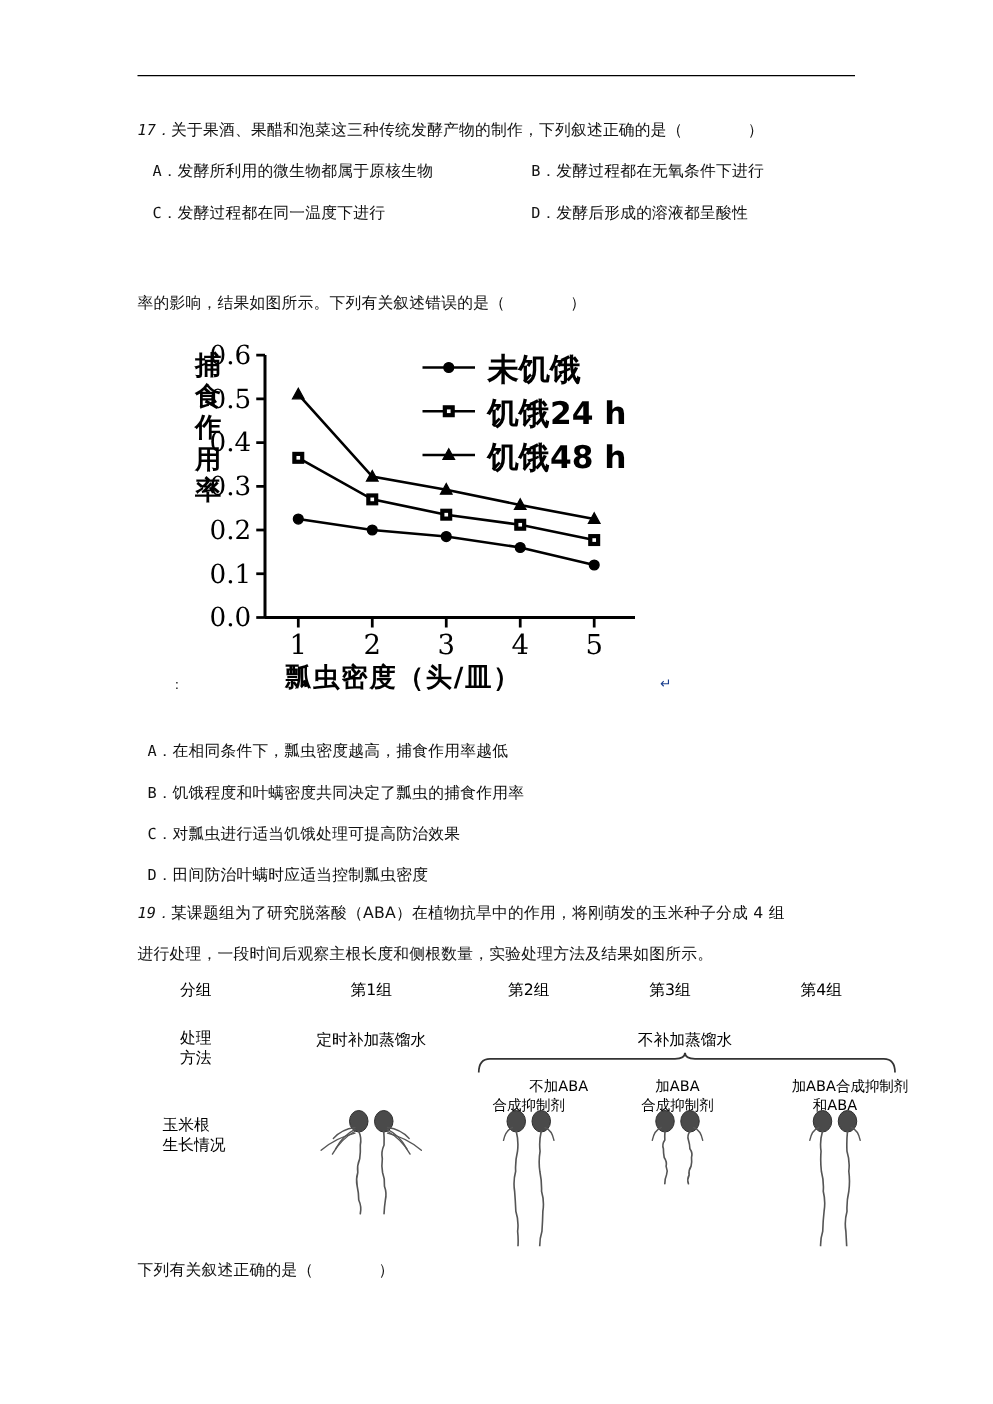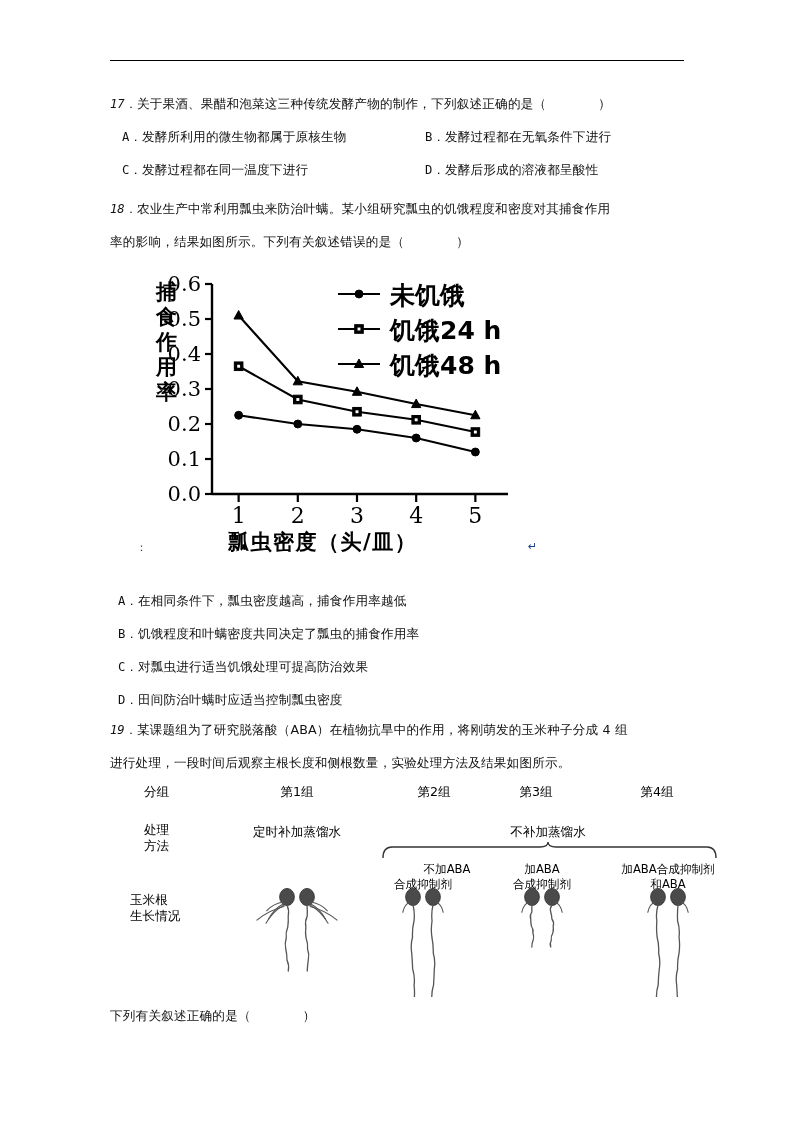--- a/index.html
+++ b/index.html
@@ -157,23 +157,20 @@
   <div class="qline" style="left:425px; top:128px;">
     <span class="opt-letter">B．</span><span>发酵过程都在无氧条件下进行</span>
   </div>
   <div class="qline" style="left:122px; top:161px;">
     <span class="opt-letter">C．</span><span>发酵过程都在同一温度下进行</span>
   </div>
   <div class="qline" style="left:425px; top:161px;">
     <span class="opt-letter">D．</span><span>发酵后形成的溶液都呈酸性</span>
   </div>
 
-  <div class="qline" style="left:110px; top:200px;">
-    <span class="qnum">18．</span><span>农业生产中常利用瓢虫来防治叶螨。某小组研究瓢虫的饥饿程度和密度对其捕食作用</span>
-  </div>
   <div class="qline" style="left:110px; top:233px;">
     <span>率的影响，结果如图所示。下列有关叙述错误的是（</span><span class="blankparen" style="display:inline-block;width:52px;"></span><span>）</span>
   </div>
 
   <div id="chart-block">
     <div class="axis-label-y">捕食作用率</div>
     <div class="axis-label-x">瓢虫密度（头/皿）</div>
     <div class="stray-mark">：</div>
     <div class="pilcrow">↵</div>
     <svg id="chart-svg" width="400" height="260" viewBox="0 0 400 260">
@@ -273,36 +270,36 @@
 
   <div id="exp-block">
 
     <div class="exp-rowlabel" style="left:14px; top:2px;">分组</div>
     <div class="exp-rowlabel" style="left:14px; top:40px;">处理</div>
     <div class="exp-rowlabel" style="left:14px; top:56px;">方法</div>
     <div class="exp-rowlabel" style="left:0px; top:110px;text-align:right;">玉米根</div>
     <div class="exp-rowlabel" style="left:0px; top:126px;">生长情况</div>
 
     <div class="exp-cell centered" style="left:167px; top:2px;">第1组</div>
-    <div class="exp-cell centered" style="left:304px; top:2px;">第2组</div>
+    <div class="exp-cell centered" style="left:293px; top:2px;">第2组</div>
     <div class="exp-cell centered" style="left:406px; top:2px;">第3组</div>
     <div class="exp-cell centered" style="left:527px; top:2px;">第4组</div>
 
     <div class="exp-cell centered" style="left:167px; top:42px;">定时补加蒸馏水</div>
     <div class="exp-cell centered" style="left:418px; top:42px;">不补加蒸馏水</div>
 
     <svg style="position:absolute; left:250px; top:60px;" width="340" height="18" viewBox="0 0 340 18">
       <path d="M3,16 Q3,5 12,5 L160,5 Q168,5 168,0 Q168,5 176,5 L327,5 Q336,5 336,16" fill="none" stroke="#333" stroke-width="1.4"></path>
     </svg>
 
     <div class="exp-sub centered" style="left:293px; top:80px;margin-left:24px;">不加ABA</div>
     <div class="exp-sub centered" style="left:293px; top:95px;">合成抑制剂</div>
     <div class="exp-sub centered" style="left:412px; top:80px;">加ABA</div>
     <div class="exp-sub centered" style="left:412px; top:95px;">合成抑制剂</div>
-    <div class="exp-sub centered" style="left:538px; top:80px;text-align:right;">加ABA合成抑制剂</div>
+    <div class="exp-sub centered" style="left:550px; top:80px;text-align:right;">加ABA合成抑制剂</div>
     <div class="exp-sub centered" style="left:538px; top:95px;">和ABA</div>
 
     <svg id="seedlings-svg" style="position:absolute; left:0px; top:105px;" width="580" height="110" viewBox="0 0 580 110">
         <g>
           <ellipse cx="157" cy="10" rx="7.4" ry="8.6" fill="#4a4a4a" stroke="#2e2e2e" stroke-width="0.8"></ellipse>
           <path d="M157,18 Q159.4727469423674,23.5 158.2363734711837,29 Q158.52824165596044,34.5 157.7641208279802,40 Q155.47175834403956,45.5 156.2358791720198,51 Q154.5272530576326,56.5 155.7636265288163,62 Q157,67.5 157,73 Q159.4727469423674,78.5 158.2363734711837,84" fill="none" stroke="#555555" stroke-width="1.3" stroke-linecap="round"></path>
           <path d="M154,15 Q143.32576774405982,16.378625221447198 136.65153548811966,23.757250442894396" fill="none" stroke="#555555" stroke-width="1.1" stroke-linecap="round"></path>
           <path d="M154,16.5 Q144.1996094430399,21.379294746602806 138.39921888607978,32.25858949320561" fill="none" stroke="#555555" stroke-width="1.1" stroke-linecap="round"></path>
           <path d="M154,18 Q142.96796882878303,24.12339391711904 135.93593765756606,36.24678783423808" fill="none" stroke="#555555" stroke-width="1.1" stroke-linecap="round"></path>
           <path d="M154,19.5 Q138.44651210009349,23.341601908511244 126.89302420018697,33.18320381702249" fill="none" stroke="#555555" stroke-width="1.1" stroke-linecap="round"></path>

